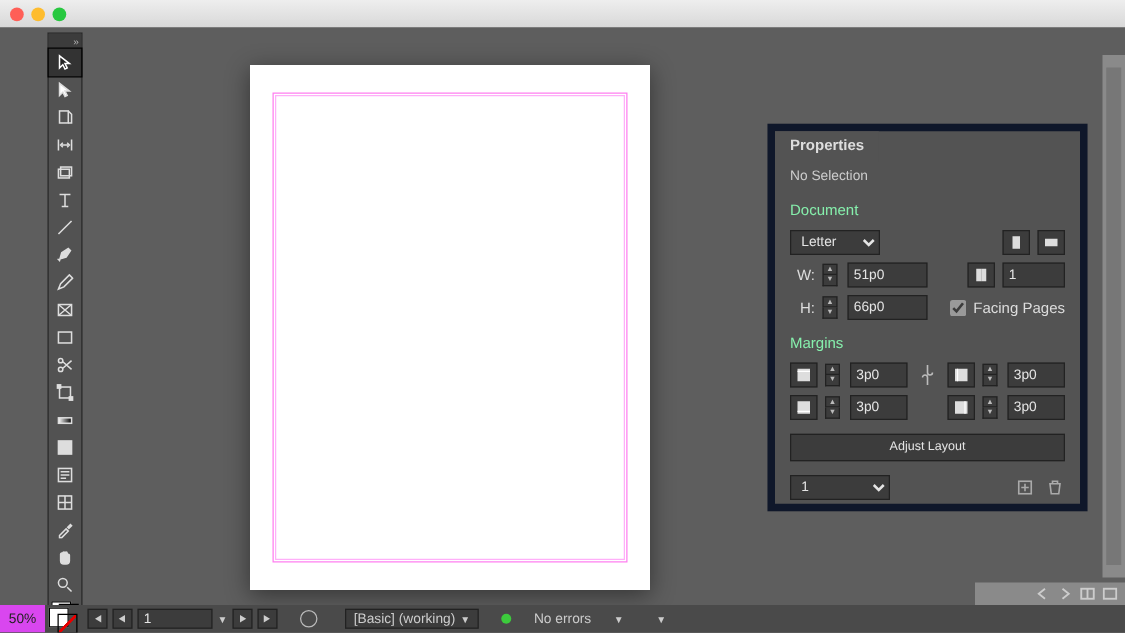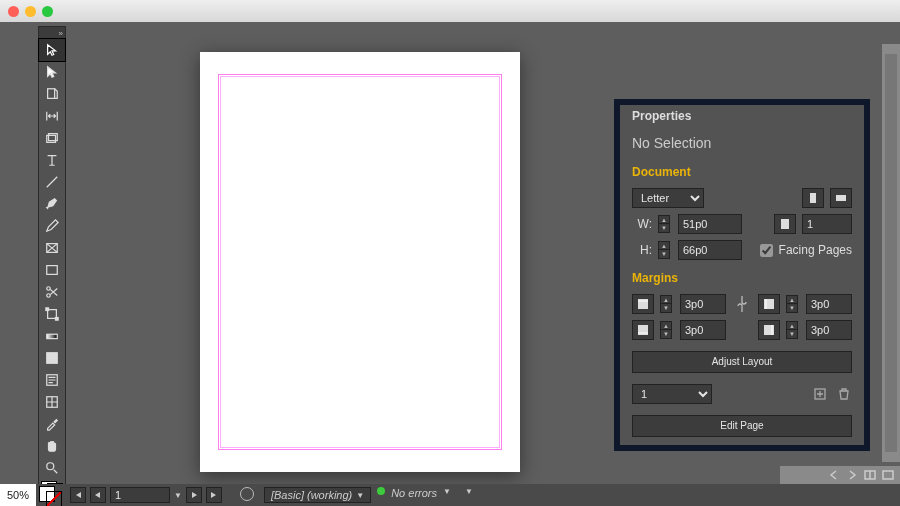--- a/index.html
+++ b/index.html
@@ -29,22 +29,22 @@
 
 
 .canvas-wrap { position:absolute; left:200px; top:30px; width:320px; height:420px; background:#fff; box-shadow:0 4px 18px rgba(0,0,0,.45); }
 .margin-box { position:absolute; left:18px; top:22px; right:18px; bottom:22px; border:1px solid #ff7ff0; }
 .margin-box-inner { position:absolute; left:20px; top:24px; right:20px; bottom:24px; border:1px solid #ffaff9; }
 
 
 .props { position:absolute; right:30px; top:58px; width:256px; background:#535353; border:6px solid #0f172a; color:#ddd; font-size:12px;margin-top:19px; }
 .props .tabs { display:flex; height:24px; }
 .props .tab { padding:4px 12px; background:#535353; font-weight:600; font-size:12px; }
-.props .section-title { padding:6px 12px; font-size:14px; color:#ccc; }
-.props .section-header { padding:8px 12px 6px; font-weight:700; color:#eab308; }
+.props .section-title { padding:6px 12px; font-size:11px; color:#ccc; }
+.props .section-header { padding:8px 12px 6px; font-weight:400; color:#86efac; }
 .props .row { display:flex; align-items:center; gap:6px; padding:3px 12px; }
 .props select, .props .field {
   background:#3c3c3c; border:1px solid #222; color:#e5e5e5; font-size:11px; height:20px;
   display:flex; align-items:center; padding:0 4px;
 }
 .props select { width:72px; }
 .props .stepper { display:flex; flex-direction:column; margin-right:2px; }
 .props .stepper span { width:12px; height:9px; display:flex; align-items:center; justify-content:center; background:#3c3c3c; border:1px solid #222; font-size:6px; color:#bbb; line-height:1;}
 .props .stepper span+span{border-top:none;}
 .props .lbl { width:20px; text-align:right; color:#ddd; }
@@ -60,29 +60,29 @@
 .link-col svg { width:10px; height:20px; fill:none; stroke:#bbb; stroke-width:1.3; }
 
 
 .vscroll { position:absolute; right:0; top:22px; bottom:22px; width:18px; background:#8a8a8a; }
 .vs-track{position:absolute;left:3px;right:3px;top:10px;bottom:10px;background:#777;}
 .hscroll-region { position:absolute; right:0; bottom:22px; width:120px; height:18px; background:#8a8a8a; display:flex; align-items:center; justify-content:flex-end; gap:6px; padding:0 6px;}
 .hscroll-region svg{width:12px;height:12px;fill:none;stroke:#ccc;stroke-width:1.5;}
 
 
 .status { position:absolute; left:0; right:0; bottom:0; height:22px; background:#4a4a4a; display:flex; align-items:center; color:#ccc; font-size:11px; }
-.status .zoom { width:36px; background:#ffffff; color:#222; text-align:center; height:22px; line-height:22px; }
+.status .zoom { width:36px; background:#d946ef; color:#222; text-align:center; height:22px; line-height:22px; }
 .status .swsm { width:28px; height:22px; position:relative; }
 .status .swsm::before{content:"";position:absolute;left:3px;top:2px;width:14px;height:14px;background:#fff;border:1px solid #000;}
 .status .swsm::after{content:"";position:absolute;left:10px;top:7px;width:14px;height:14px;background:linear-gradient(135deg,transparent 46%,#e50000 46% 56%,transparent 56%);border:1px solid #000;}
 .status .nav { display:flex; align-items:center; gap:4px; padding:0 6px; }
 .status .nav-btn { width:16px; height:16px; display:flex; align-items:center; justify-content:center; background:#3c3c3c; border:1px solid #222;}
 .status .nav-btn svg{width:8px;height:8px;fill:#ccc;}
 .status .pgfield{ width:60px; height:16px; background:#3c3c3c; border:1px solid #222; color:#e5e5e5; padding:0 4px; line-height:14px;}
-.status .preflight{ display:flex; align-items:flex-start; gap:6px; padding:0 8px;font-style:italic; }
+.status .preflight{ display:flex; align-items:center; gap:18px; padding:0 8px; }
 .status .pf-select{ display:flex; align-items:center; gap:4px; height:16px; background:#3c3c3c; border:1px solid #222; padding:0 6px;}
 .status .pf-dot{width:8px;height:8px;border-radius:50%;background:#3ccb3c;}
 .status .caret{font-size:8px;color:#ccc;}
 .status .globe{width:14px;height:14px;border:1.2px solid #bbb;border-radius:50%;position:relative;margin:0 4px;}
 </style>
 </head>
 <body>
 
 <div class="titlebar">
   <div class="traffic">
@@ -338,21 +338,20 @@
             <rect x="2" y="2" width="10" height="10"></rect>
             <path d="M7 4v6M4 7h6"></path>
           </svg>
         </div>
       <div class="sq">
           <svg viewBox="0 0 14 14">
             <path d="M3 4h8l-1 8H4zM5 4V2h4v2"></path>
           </svg>
         </div>
     </div>
-    <a class="btn">Edit Page</a>
   </div>
 
   <div class="vscroll">
       <div class="vs-track"></div>
     </div>
 </div>
 
 <div class="hscroll-region">
   <svg viewBox="0 0 12 12">
       <path d="M8 2L3 6l5 4"></path>

